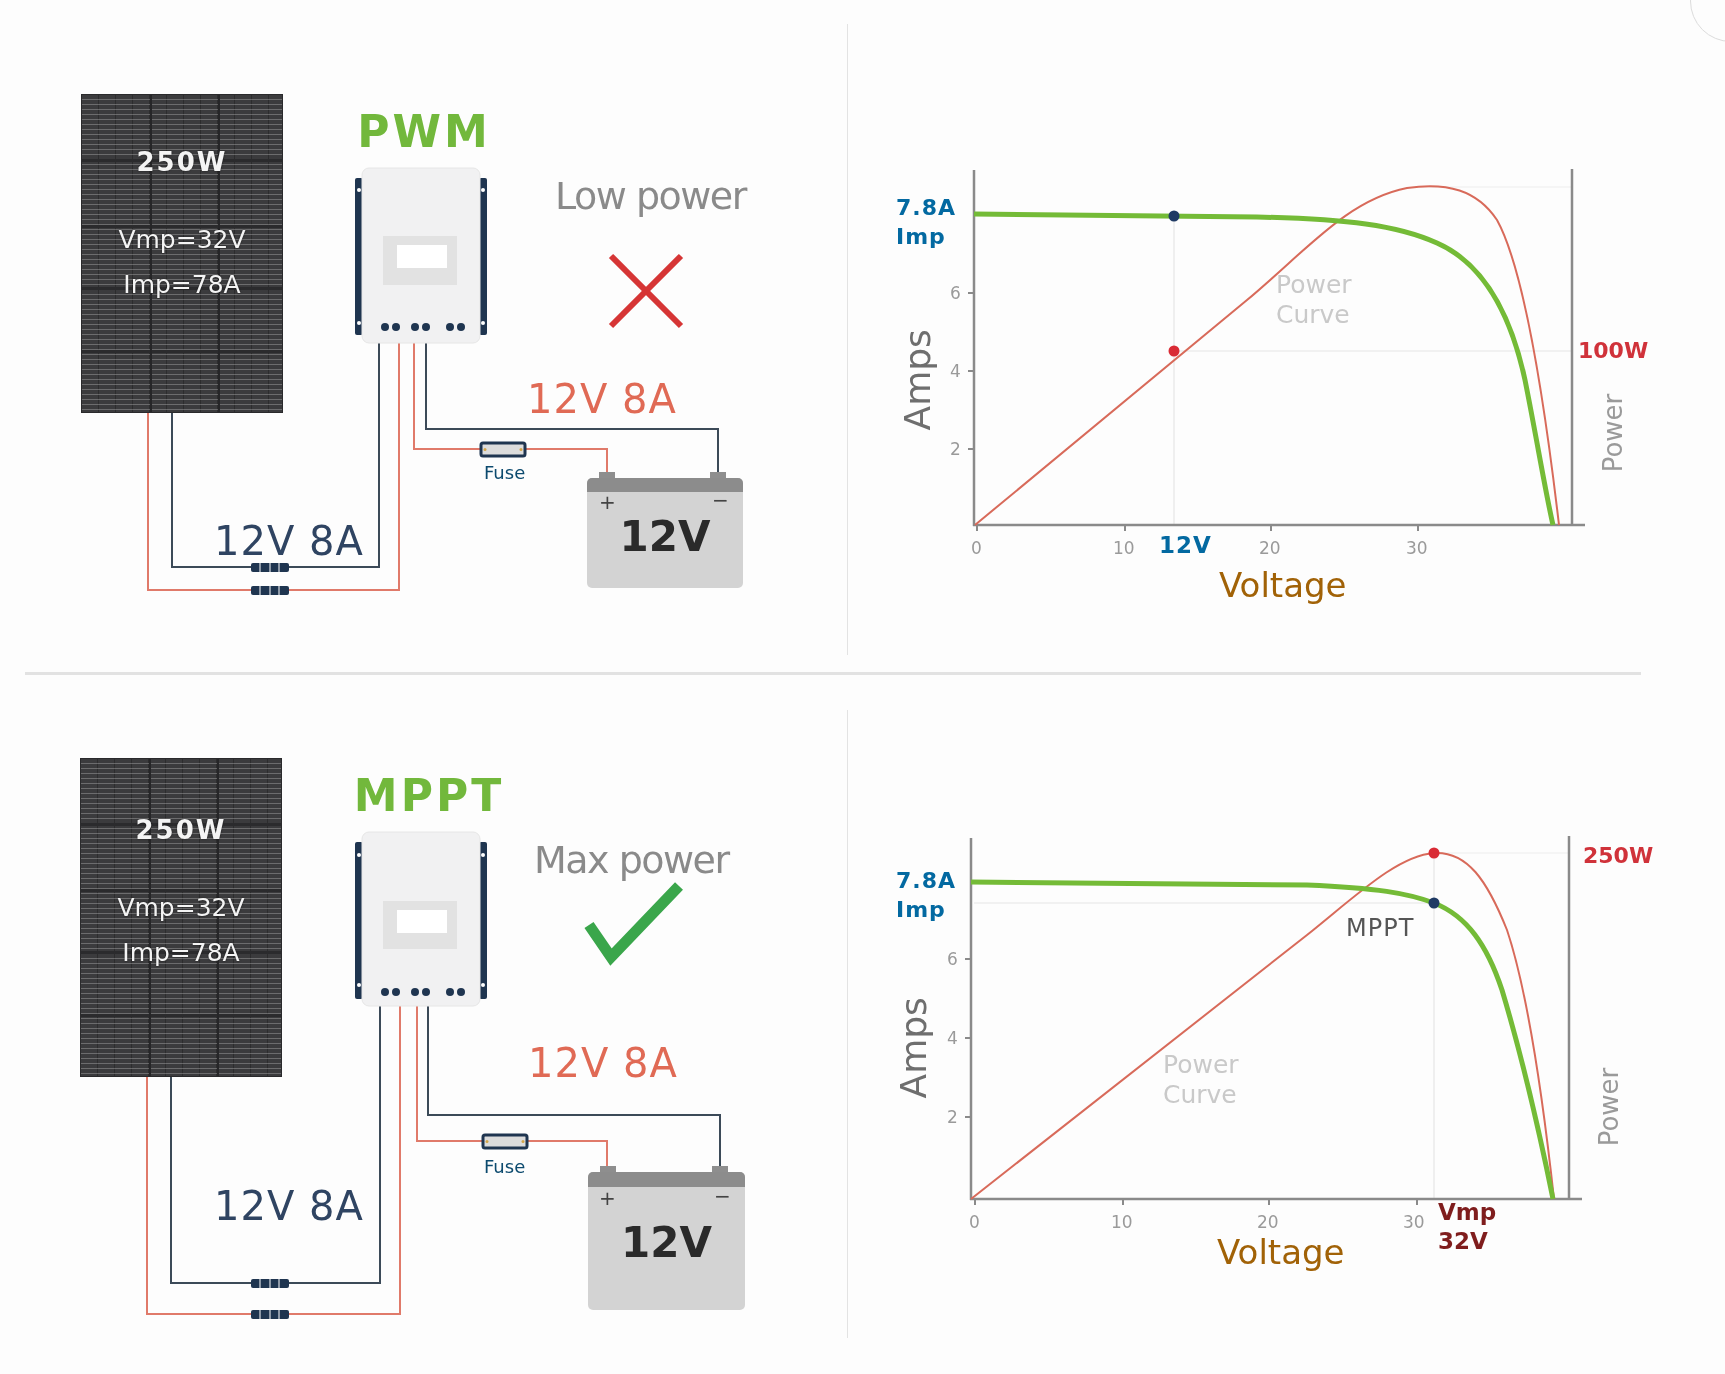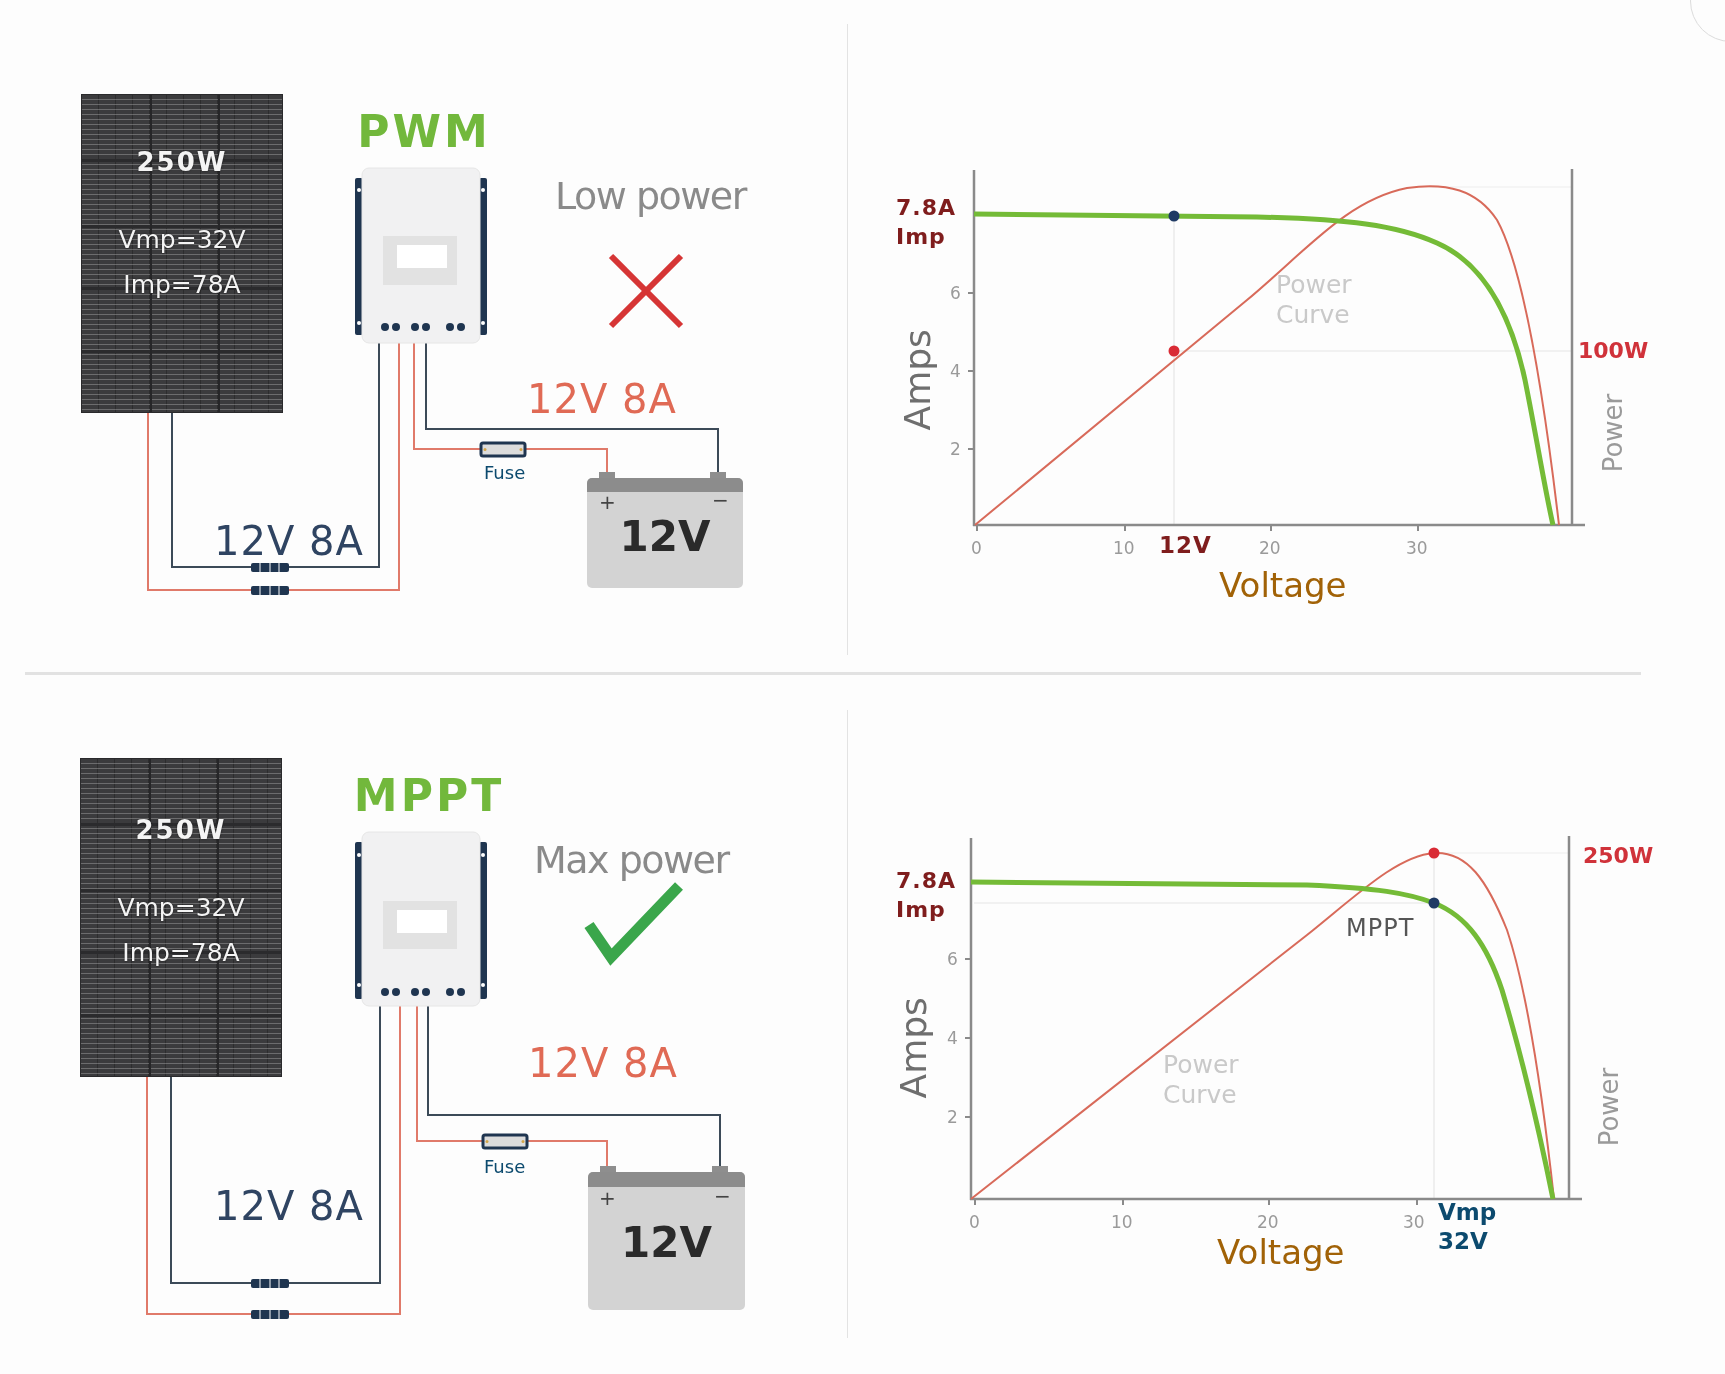--- a/index.html
+++ b/index.html
@@ -23,25 +23,25 @@
   .status-text { position: absolute; font-family: "DejaVu Sans", sans-serif; color: #8a8a8a; font-size: 38px; letter-spacing: -1.5px; white-space: nowrap; }
 
   .wire-label { position: absolute; font-family: "DejaVu Sans", sans-serif; font-size: 40px; white-space: nowrap; letter-spacing: 1px; }
   .fuse-label { position: absolute; font-family: "DejaVu Sans", sans-serif; font-size: 18px; color: #0c4a6e; }
   .battery-volt { position: absolute; font-family: "DejaVu Sans", sans-serif; font-weight: bold; font-size: 42px; color: #2a2a2a; text-align: center; }
   .battery-sign { position: absolute; font-family: "DejaVu Sans", sans-serif; font-size: 20px; color: #444; }
 
   .chart-text { position: absolute; font-family: "DejaVu Sans", sans-serif; white-space: nowrap; }
   .tick-label { color: #9a9a9a; font-size: 17px; }
   .axis-title { color: #a16207; font-size: 34px; }
-  .imp-label { color: #7f1d1d; font-size: 22px; font-weight: bold; line-height: 30px; letter-spacing: 1px; }
+  .imp-label { color: #0369a1; font-size: 22px; font-weight: bold; line-height: 30px; letter-spacing: 1px; }
   .watt-label { color: #d0323a; font-size: 22px; font-weight: bold; }
   .annot-grey { color: #c9c9c9; font-size: 25px; line-height: 30px; }
   .annot-dark { color: #555; font-size: 24px; letter-spacing: 1px; }
-  .vmp-label { color: #0c4a6e; font-size: 23px; font-weight: bold; line-height: 29px; }
+  .vmp-label { color: #7f1d1d; font-size: 23px; font-weight: bold; line-height: 29px; }
   .power-title { color: #9a9a9a; font-size: 26px; transform: rotate(-90deg); transform-origin: center center; }
   .amps-title { color: #6e6e6e; font-size: 36px; transform: rotate(-90deg); transform-origin: center center; }
   svg { position: absolute; overflow: visible; }
 </style>
 </head>
 <body>
 
 <div id="canvas">
 
   <div class="divider-v" style="left:840px; top:24px; height:631px;"></div>

